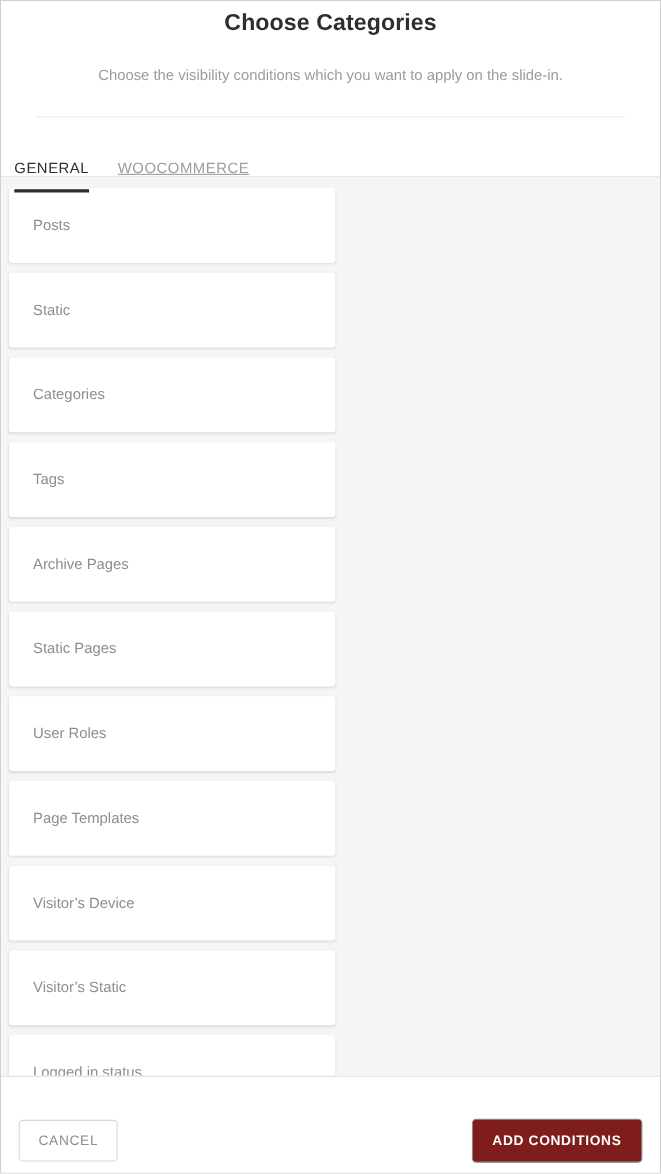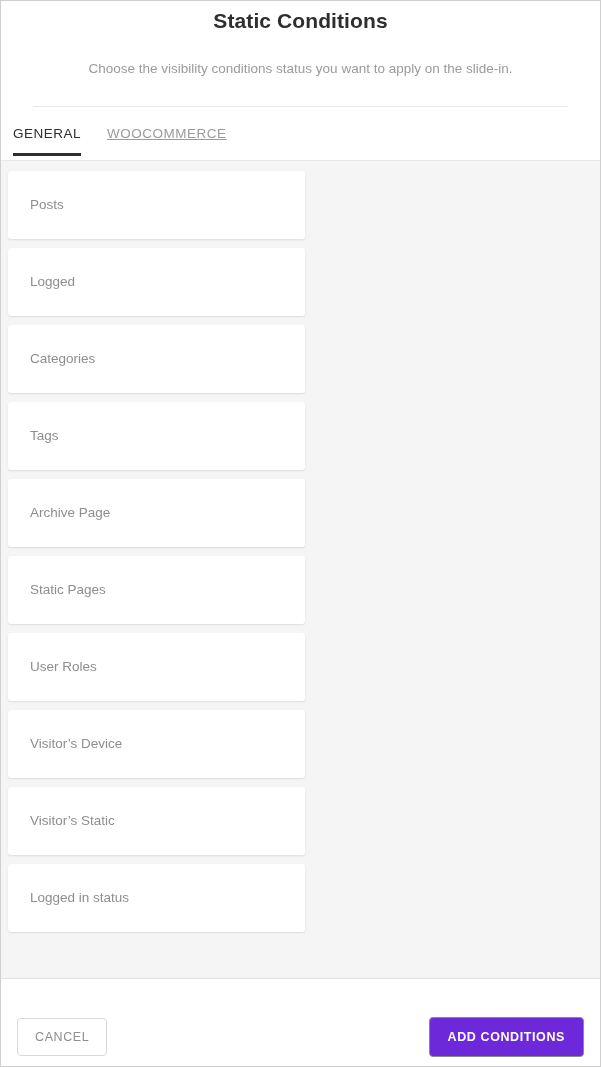--- a/index.html
+++ b/index.html
@@ -51,21 +51,21 @@
 
   .header-divider {
     height: 1px;
     background: #e8e8e8;
     margin: 27px 12px 0 12px;
   }
 
   
   .tabs {
     display: flex;
-    align-items: flex-start;
+    align-items: flex-end;
     padding: 0 12px;
     height: 53px;
     background: #ffffff;
     flex: 0 0 auto;
   }
 
   .tab {
     position: relative;
     font-size: 13.5px;
     letter-spacing: 0.5px;
@@ -155,65 +155,68 @@
   }
 
   .btn-cancel {
     background: #ffffff;
     border: 1px solid #d8d8d8;
     color: #8e8e8e;
     padding: 11px 17px;
   }
 
   .btn-primary {
-    background: #6d28d9;
+    background: #7f1d1d;
     border: 1px solid #8a8a8a;
     color: #ffffff;
     font-weight: bold;
     padding: 12px 18px;
   }
 </style>
 </head>
 <body>
 
 <div class="modal">
 
   <div class="modal-header">
-    <div class="modal-title">Static Conditions</div>
-    <div class="modal-subtitle">Choose the visibility conditions status you want to apply on the slide-in.</div>
+    <div class="modal-title">Choose Categories</div>
+    <div class="modal-subtitle">Choose the visibility conditions which you want to apply on the slide-in.</div>
     <div class="header-divider"></div>
   </div>
 
   <div class="tabs">
     <div class="tab active">GENERAL</div>
     <div class="tab inactive">WOOCOMMERCE</div>
   </div>
 
   <div class="modal-body">
     <div class="grid" id="conditions-grid">
         <div class="cond-card">
           <span class="cond-label">Posts</span>
         </div>
         <div class="cond-card">
-          <span class="cond-label">Logged</span>
+          <span class="cond-label">Static</span>
         </div>
         <div class="cond-card">
           <span class="cond-label">Categories</span>
         </div>
         <div class="cond-card">
           <span class="cond-label">Tags</span>
         </div>
         <div class="cond-card">
-          <span class="cond-label">Archive Page</span>
+          <span class="cond-label">Archive Pages</span>
         </div>
         <div class="cond-card">
           <span class="cond-label">Static Pages</span>
         </div>
         <div class="cond-card">
           <span class="cond-label">User Roles</span>
+        </div>
+        <div class="cond-card">
+          <span class="cond-label">Page Templates</span>
         </div>
         <div class="cond-card">
           <span class="cond-label">Visitor’s Device</span>
         </div>
         <div class="cond-card">
           <span class="cond-label">Visitor’s Static</span>
         </div>
         <div class="cond-card">
           <span class="cond-label">Logged in status</span>
         </div>

